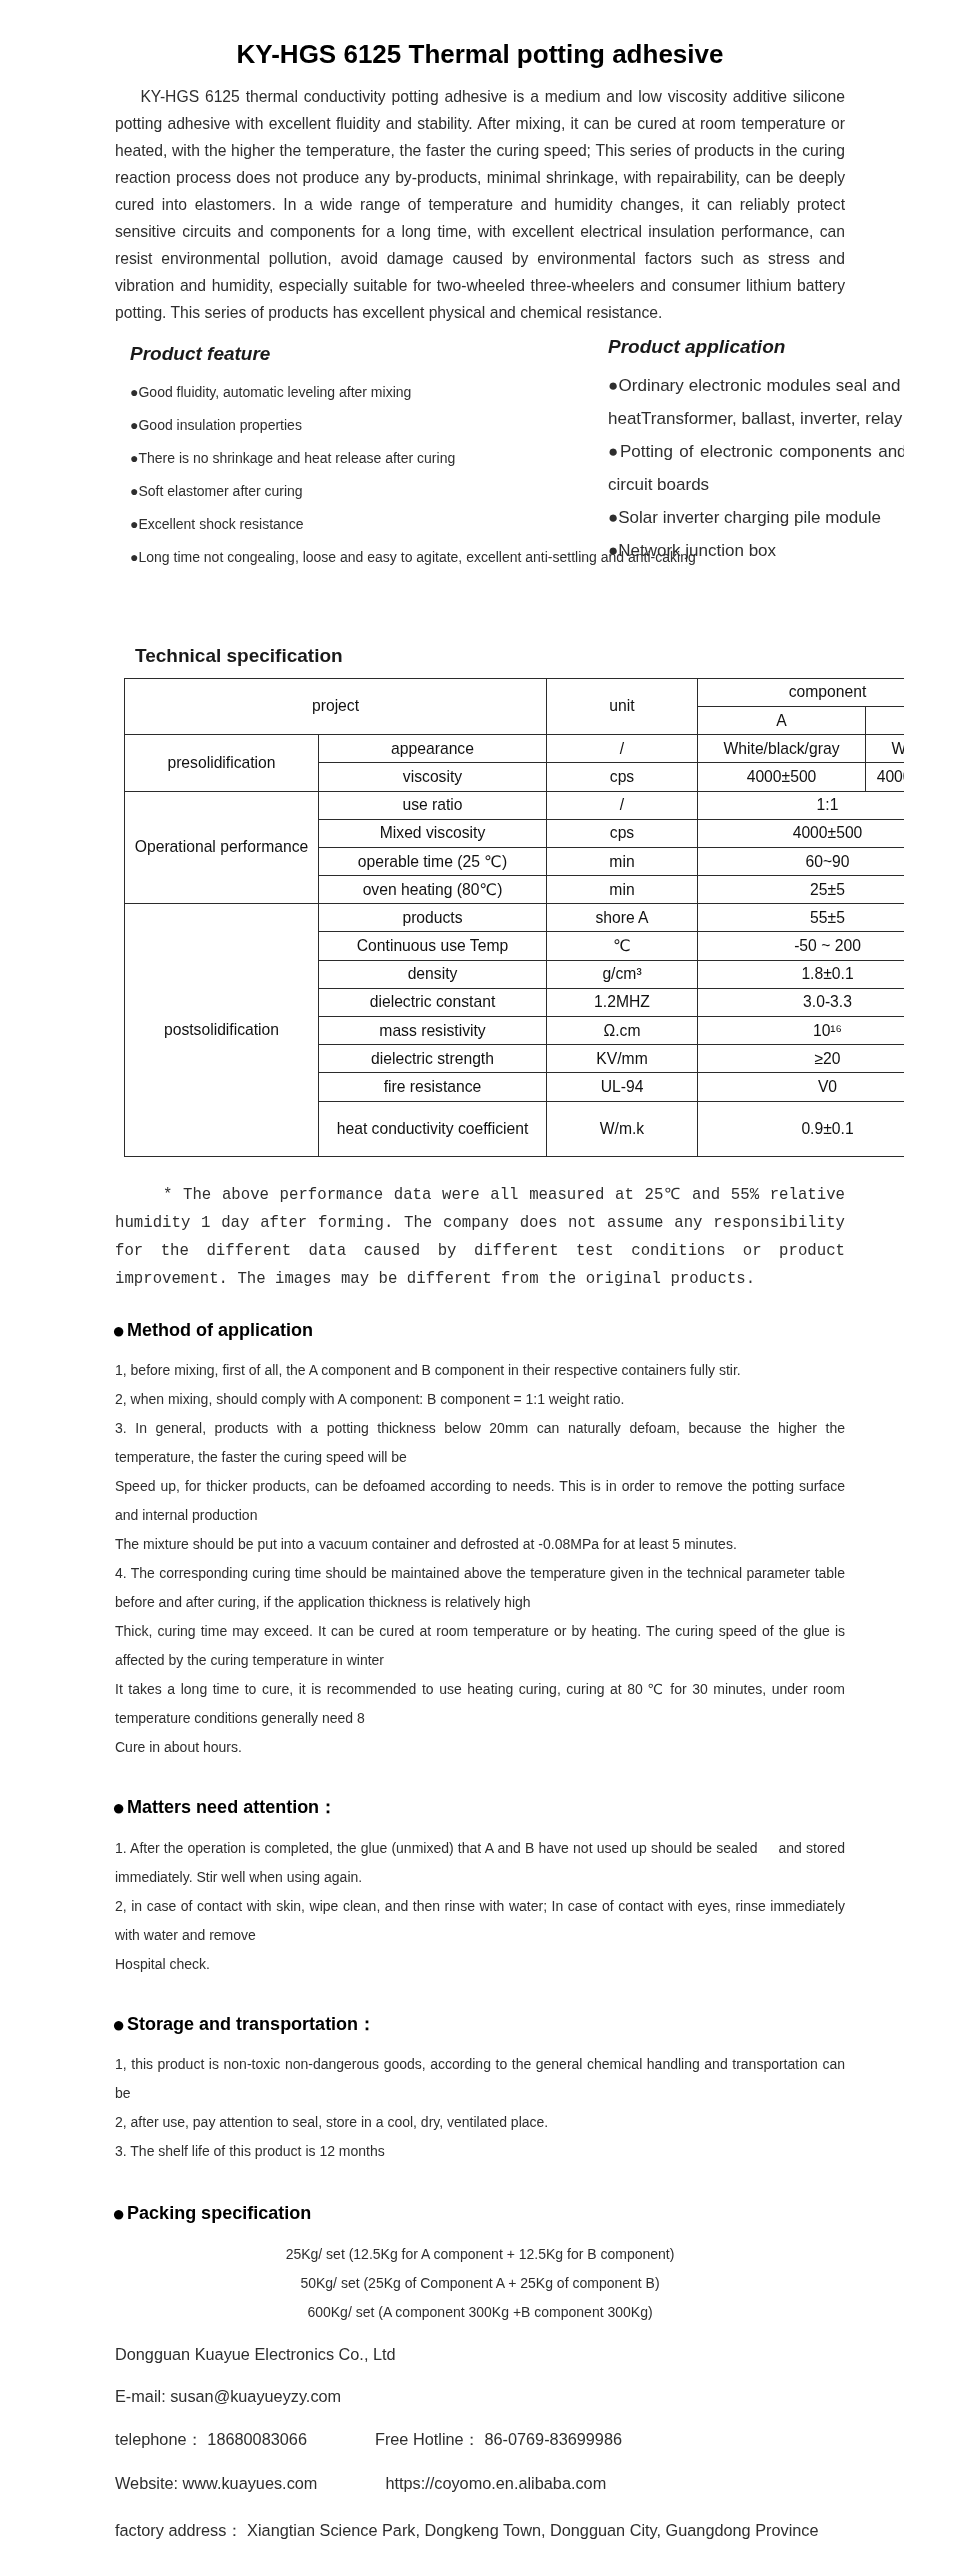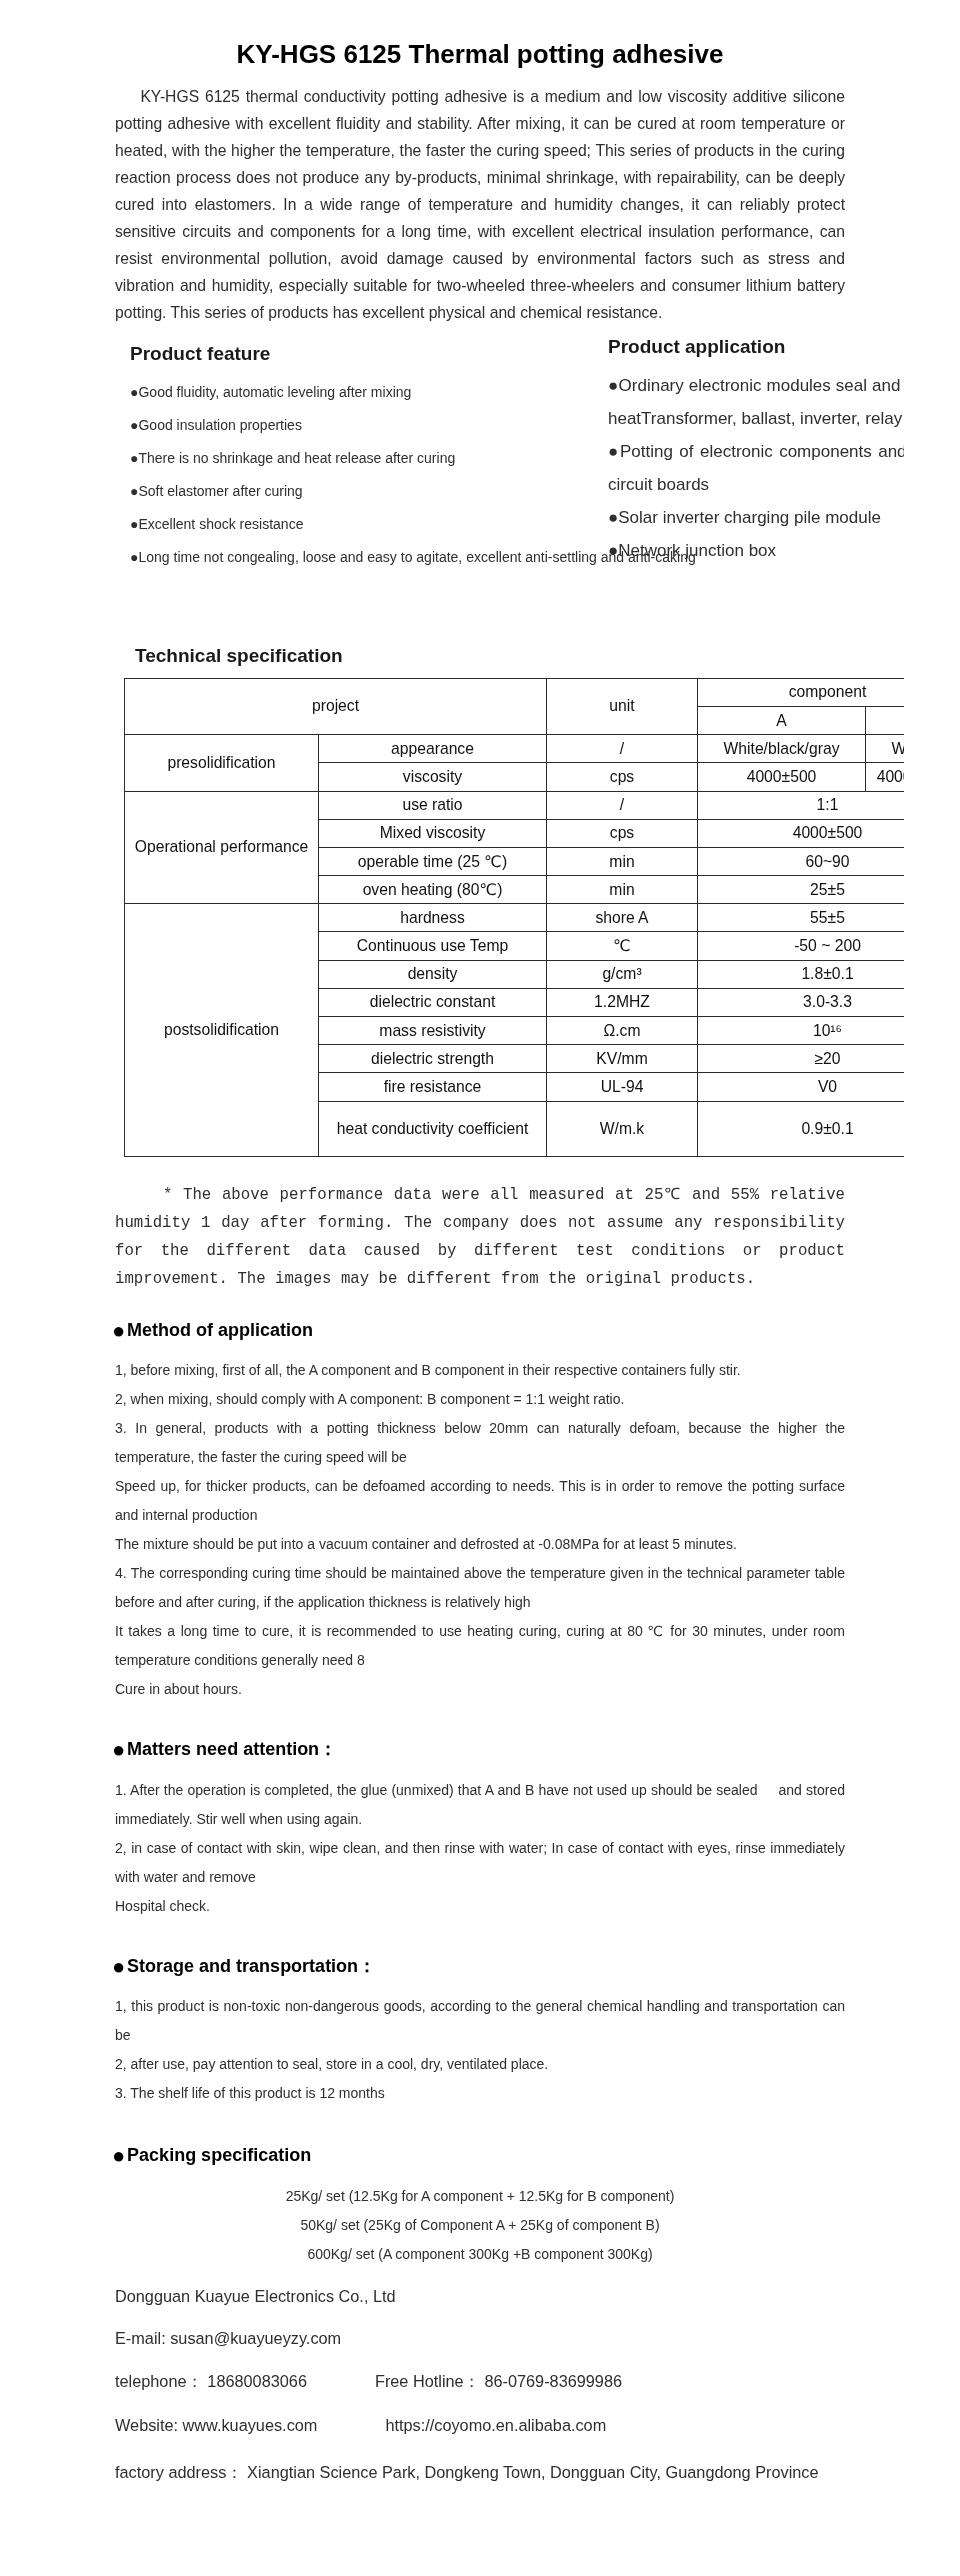--- a/index.html
+++ b/index.html
@@ -13,21 +13,21 @@
     margin:28px 36px 0; text-align:center;
     font-size:26px; font-weight:bold; color:#000000; line-height:1.1;
   }
   .intro {
     margin:14.5px 59px 0; font-size:15.7px; line-height:27px;
     text-align:justify; text-indent:25.4px; color:#2e2e2e;
   }
   .cols { position:relative; height:285px; margin-top:9.7px; }
   .col-left  { position:absolute; left:74px; top:7.3px; width:574px; }
   .col-right { position:absolute; left:552px; top:0;   width:357px; }
-  .col-h { font-size:19px; font-weight:bold; color:#1a1a1a; margin:0 0 11px 0; }
+  .col-h { font-size:19px; font-weight:bold; color:#1a1a1a; margin:0 0 11px 0;font-style:italic; }
   .col-left  .list p { margin:0; font-size:14px; line-height:33px; color:#2e2e2e; }
   .col-right .list p { margin:0; font-size:17px; line-height:33px; color:#2e2e2e; text-align:justify; }
   .spec-h { margin:24px 0 0 79px; font-size:19px; font-weight:bold; color:#1a1a1a; }
   table.spec {
     margin:11px 0 0 68px; width:833px;
     border-collapse:collapse; table-layout:fixed;
     font-size:15.7px; line-height:20px; color:#111111;
     border:1.5px solid #000000;
   }
   table.spec td {
@@ -143,21 +143,21 @@
         <td colspan="2">60~90</td>
       </tr>
       <tr>
         <td>oven heating  (80℃)</td>
         <td>min</td>
         <td colspan="2">25±5</td>
       </tr>
 
       <tr class="sep">
         <td rowspan="8">postsolidification</td>
-        <td>hardness</td>
+        <td>products</td>
         <td>shore A</td>
         <td colspan="2">55±5</td>
       </tr>
       <tr>
         <td>Continuous use Temp</td>
         <td>℃</td>
         <td colspan="2">-50 ~ 200</td>
       </tr>
       <tr>
         <td>density</td>
@@ -199,20 +199,21 @@
       <span class="blt">●</span>
       <span>Method of application</span>
     </h2>
     <div class="sec-body">
       <p>1, before mixing, first of all, the A component and B component in their respective containers fully stir.</p>
       <p>2, when mixing, should comply with A component: B component = 1:1 weight ratio.</p>
       <p>3. In general, products with a potting thickness below 20mm can naturally defoam, because the higher the temperature, the faster the curing speed will be</p>
       <p>Speed up, for thicker products, can be defoamed according to needs. This is in order to remove the potting surface and internal production</p>
       <p>The mixture should be put into a vacuum container and defrosted at -0.08MPa for at least 5 minutes.</p>
       <p>4. The corresponding curing time should be maintained above the temperature given in the technical parameter table before and after curing, if the application thickness is relatively high</p>
+      <p>Thick, curing time may exceed. It can be cured at room temperature or by heating. The curing speed of the glue is affected by the curing temperature in winter</p>
       <p>It takes a long time to cure, it is recommended to use heating curing, curing at 80 ℃ for 30 minutes, under room temperature conditions generally need 8</p>
       <p>Cure in about hours.</p>
     </div>
   </div>
 
   <div class="sec mt-matters">
     <h2 class="sec-h">
       <span class="blt">●</span>
       <span>Matters need attention：</span>
     </h2>

